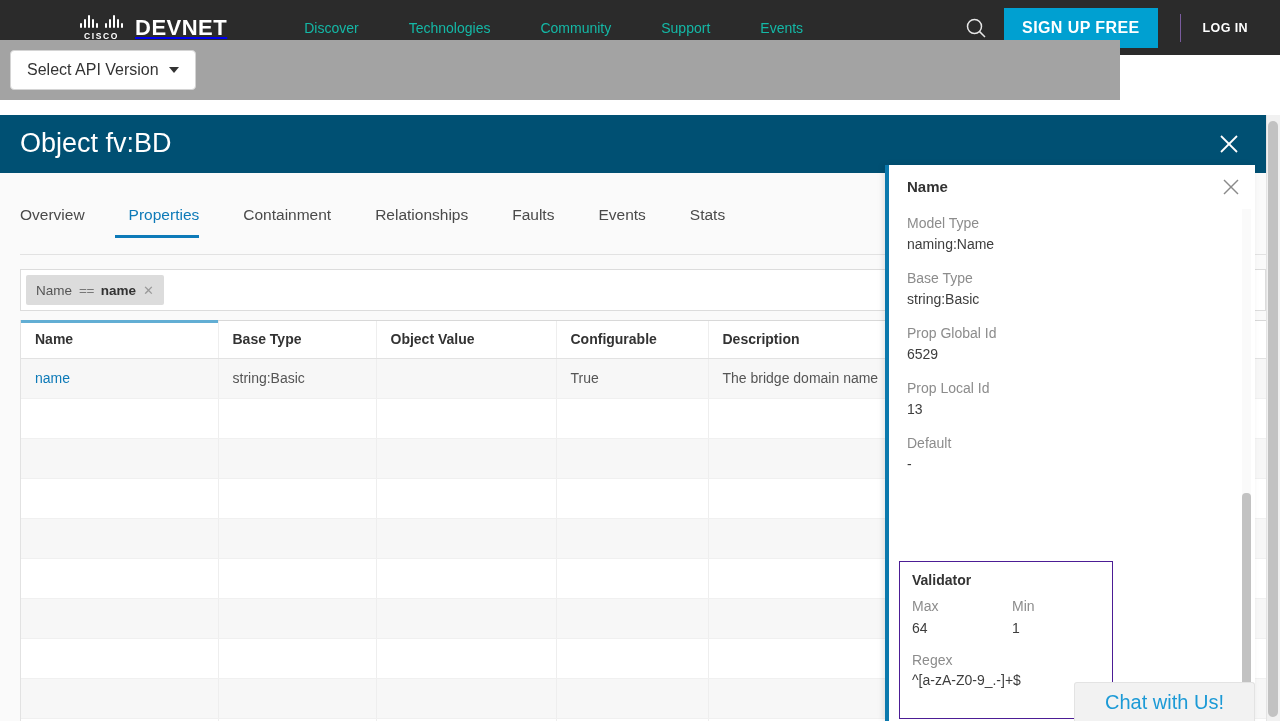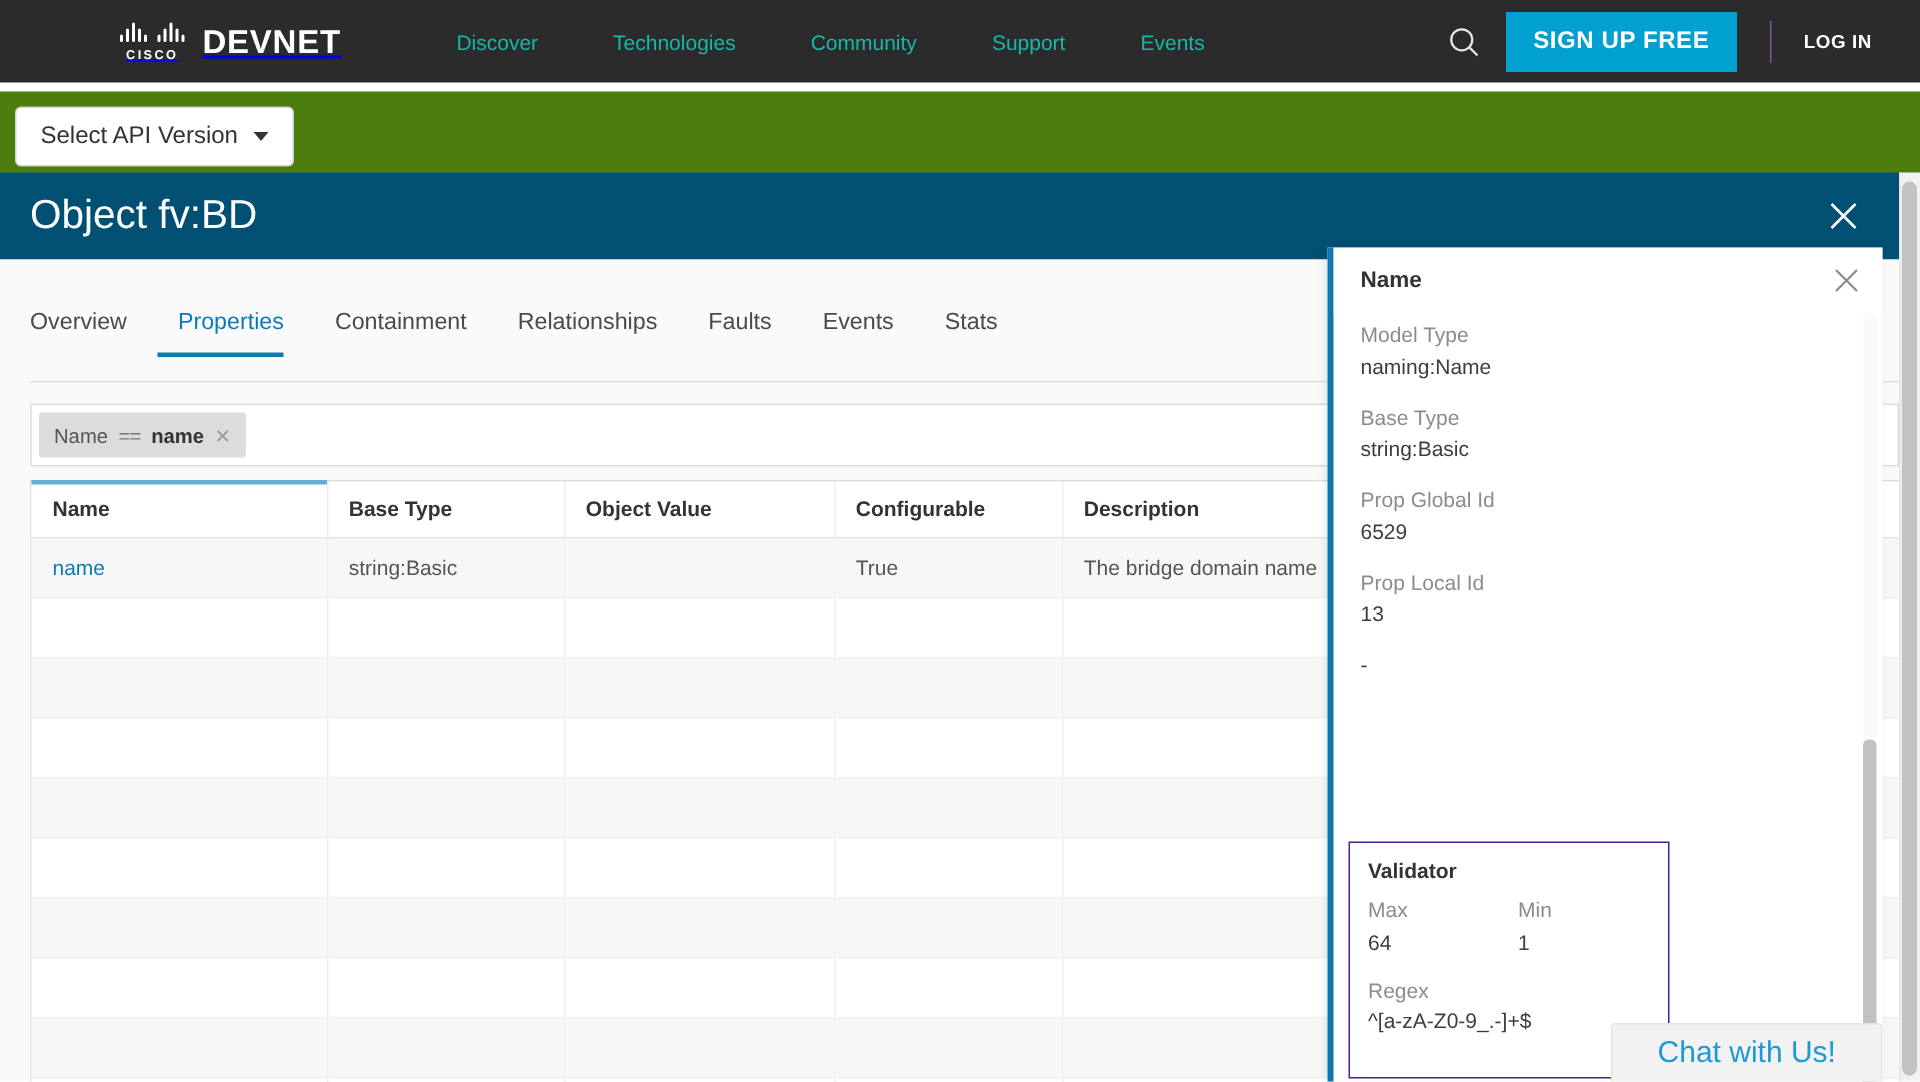--- a/index.html
+++ b/index.html
@@ -47,22 +47,22 @@
     letter-spacing: 0.4px; padding: 11px 18px; border: none; cursor: pointer;
   }
   .nav-divider { width: 1px; height: 28px; background: #7a5c9e; margin: 0 22px 0 22px; }
   .login-link {
     color: #fff; font-size: 12.5px; font-weight: bold;
     letter-spacing: 0.4px; text-decoration: none; margin-right: 12px;
   }
 
   
   .apibar {
-    position: absolute; top: 61px; left: 0;
-    width: 1280px; height: 60px; background: #4d7c0f;
+    position: absolute; top: 40px; left: 0;
+    width: 1120px; height: 60px; background: #a3a3a3;
   }
   .apiver-btn {
     position: absolute; left: 10px; top: 10px;
     height: 40px; padding: 0 16px;
     background: #fff; border: 1px solid #d4d4d4; border-radius: 4px;
     font-size: 16px; color: #333; cursor: pointer;
     display: flex; align-items: center; gap: 10px;
     font-family: "Liberation Sans", sans-serif;
   }
   .caret {
@@ -85,21 +85,21 @@
     width: 22px; height: 22px; cursor: pointer;
   }
 
   
   .content {
     position: absolute; top: 173px; left: 0;
     width: 1266px; height: 548px; background: #fafafa;
   }
   .tabs {
     position: absolute; top: 33px; left: 20px;
-    display: flex; align-items: flex-end; gap: 6px;
+    display: flex; align-items: flex-end; gap: 16px;
   }
   .tab {
     font-size: 15.5px; color: #4a4a4a; padding: 0 14px 14px 14px;
     cursor: pointer; position: relative; white-space: nowrap;
   }
   .tab:first-child { padding-left: 0; }
   .tab.active { color: #0d7ab8; }
   .tab.active::after {
     content: ""; position: absolute; left: 0; right: 14px; bottom: 0;
     height: 3px; background: #0d7ab8;
@@ -425,20 +425,21 @@
     </div>
     <div class="field">
       <div class="field-label">Prop Global Id</div>
       <div class="field-value">6529</div>
     </div>
     <div class="field">
       <div class="field-label">Prop Local Id</div>
       <div class="field-value">13</div>
     </div>
     <div class="field">
+      <div class="field-label">Default</div>
       <div class="field-value">-</div>
     </div>
   </div>
 
   <div class="validator">
     <div class="validator-title">Validator</div>
     <div class="vrow">
       <div class="vcol">
           <div class="vlabel">Max</div>
         </div>

